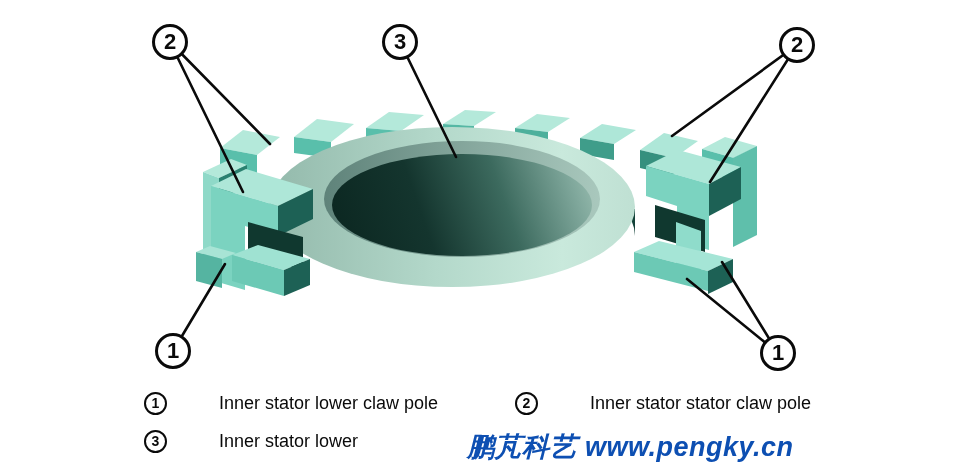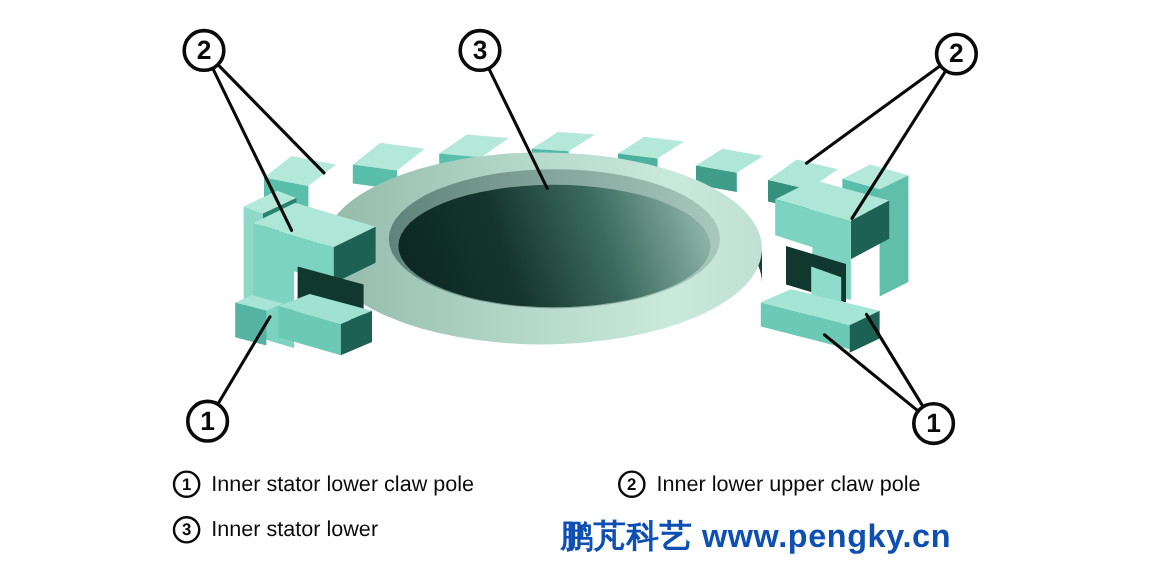--- a/index.html
+++ b/index.html
@@ -15,24 +15,24 @@
     font-size:22px;font-weight:bold;color:#0a0a0a;z-index:3;
   }
   .legend-item{
     position:absolute;display:flex;align-items:center;gap:9px;height:24px;z-index:3;
   }
   .legend-num{
     width:23px;height:23px;box-sizing:border-box;border:2px solid #0a0a0a;
     border-radius:50%;display:flex;align-items:center;justify-content:center;
     font-size:14px;font-weight:bold;color:#0a0a0a;flex:0 0 auto;
   }
-  .legend-label{font-size:18px;color:#0a0a0a;white-space:nowrap;}
+  .legend-label{font-size:18px;color:#0a0a0a;white-space:nowrap;margin-left:43px;}
   .watermark{
     position:absolute;left:467px;top:429px;z-index:3;
-    font-size:27px;font-weight:bold;
+    font-size:27px;font-weight:bold;font-style:italic;
     color:#0d4fb2;white-space:nowrap;letter-spacing:0.5px;
   }
 </style>
 </head>
 <body>
 
 <div class="stage">
 
   <svg width="960" height="476" viewBox="0 0 960 476">
     <defs>
@@ -158,21 +158,21 @@
   <div class="callout" style="left:779px;top:27px;">2</div>
   <div class="callout" style="left:155px;top:333px;">1</div>
   <div class="callout" style="left:760px;top:335px;">1</div>
 
   <div class="legend-item" style="left:144px;top:391px;">
     <span class="legend-num">1</span>
     <span class="legend-label">Inner stator lower claw pole</span>
   </div>
   <div class="legend-item" style="left:515px;top:391px;">
     <span class="legend-num">2</span>
-    <span class="legend-label">Inner lower upper claw pole</span>
+    <span class="legend-label">Inner stator stator claw pole</span>
   </div>
   <div class="legend-item" style="left:144px;top:429px;">
     <span class="legend-num">3</span>
     <span class="legend-label">Inner stator lower</span>
   </div>
 
   <div class="watermark">鹏芃科艺 www.pengky.cn</div>
 
 </div>
 

